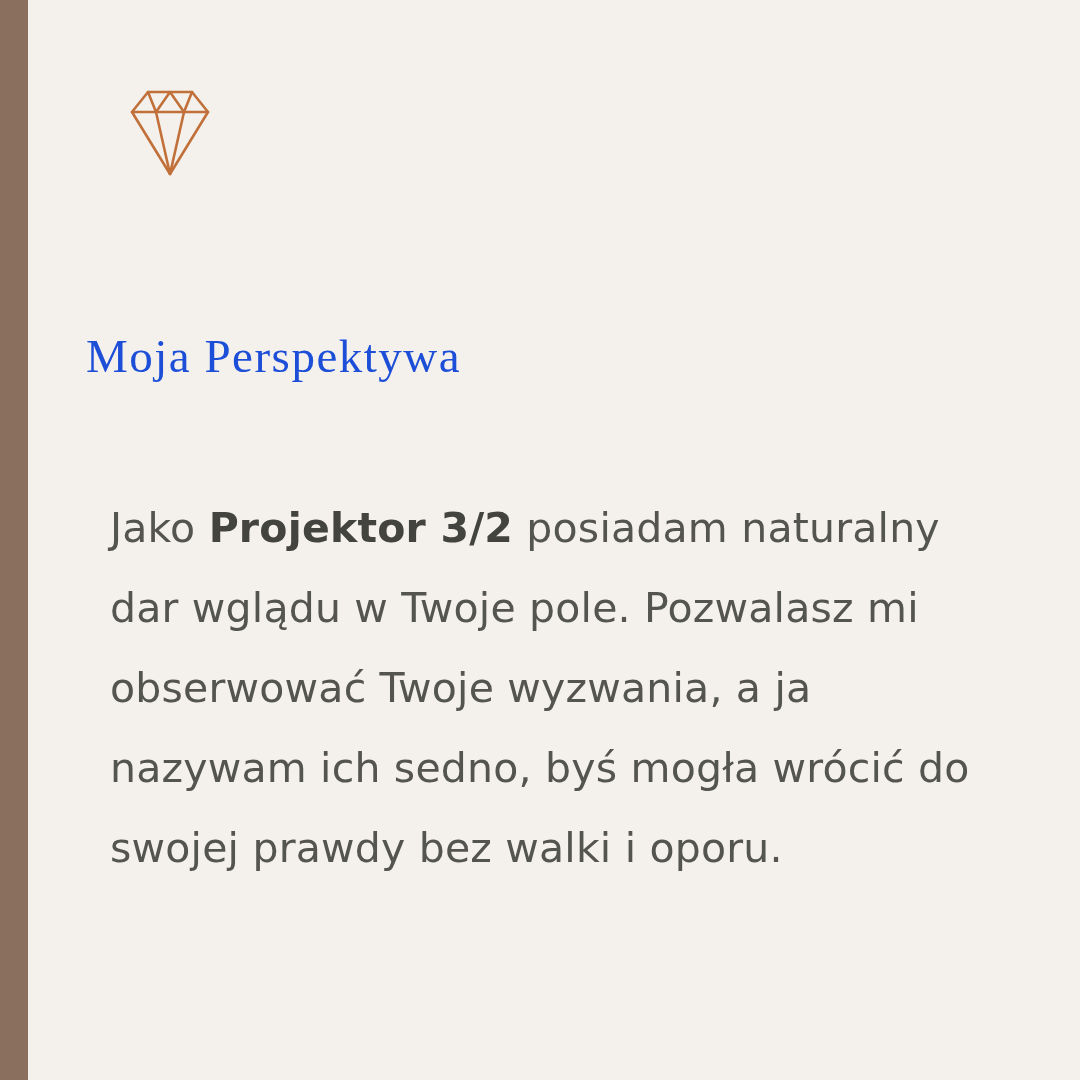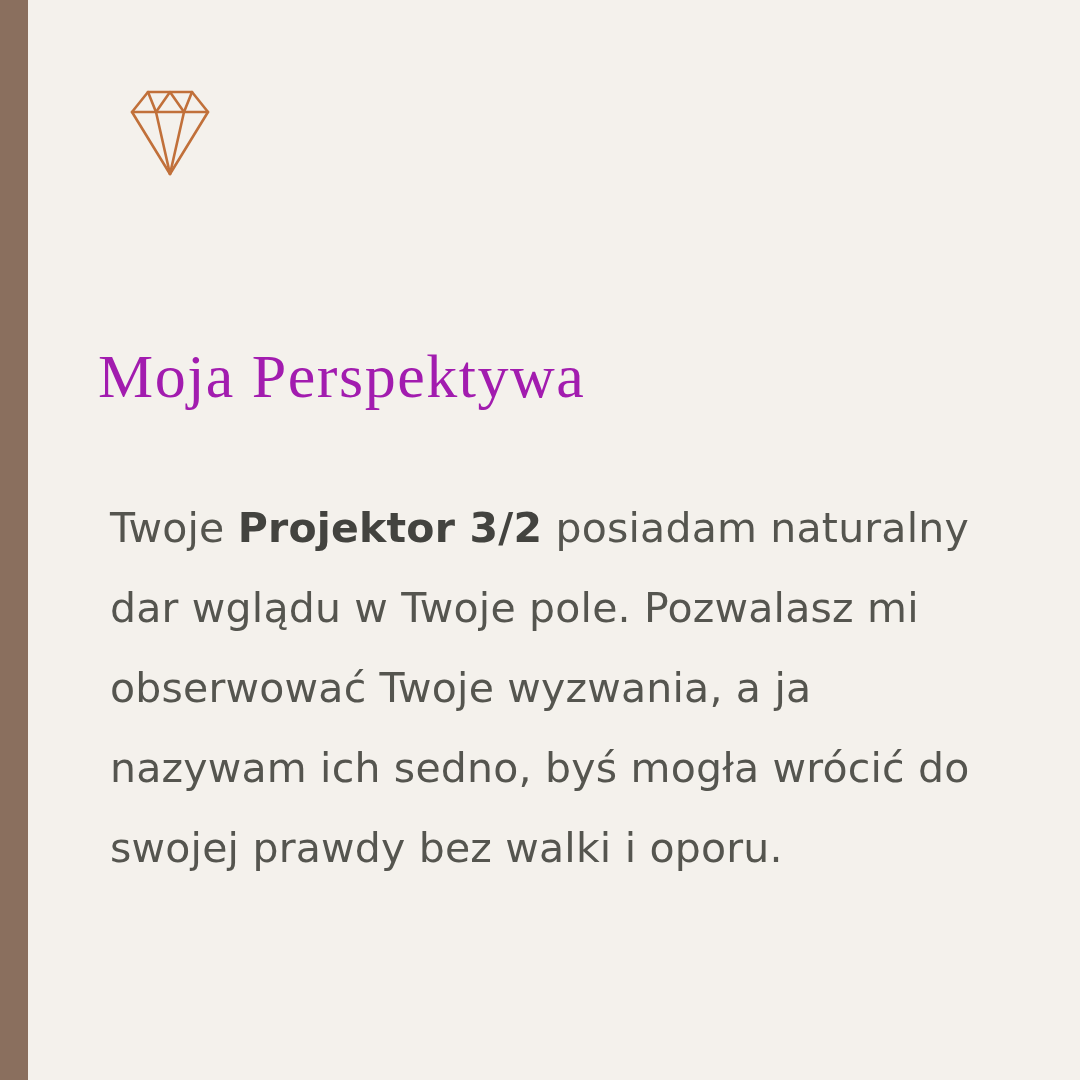--- a/index.html
+++ b/index.html
@@ -42,28 +42,28 @@
     width: 120px;
     height: 110px;
   }
   .gem-wrap svg {
     display: block;
     width: 100%;
     height: 100%;
   }
   .title {
     position: absolute;
-    left: 70px;
+    left: 58px;
     top: 300px;
     width: 900px;
     font-family: "Liberation Serif", "DejaVu Serif", serif;
-    font-size: 62px;
+    font-size: 47px;
     font-weight: 400;
     letter-spacing: 1.5px;
-    color: #a21caf;
+    color: #1d4ed8;
     line-height: 1.1;
   }
   .body-text {
     position: absolute;
     left: 82px;
     top: 448px;
     width: 890px;
     font-family: "DejaVu Sans", "Liberation Sans", sans-serif;
     font-size: 41px;
     line-height: 1.95;
@@ -89,16 +89,16 @@
         <path d="M22 34 L38 14 L82 14 L98 34 L60 96 Z"></path>
         <path d="M22 34 L98 34"></path>
         <path d="M38 14 L46 34 L60 96"></path>
         <path d="M82 14 L74 34 L60 96"></path>
         <path d="M46 34 L60 14 L74 34"></path>
       </svg>
     </div>
 
     <h1 class="title">Moja Perspektywa</h1>
 
-    <p class="body-text"><span>Twoje </span><b>Projektor 3/2</b><span> posiadam naturalny dar wglądu w Twoje pole. Pozwalasz mi obserwować Twoje wyzwania, a ja nazywam ich sedno, byś mogła wrócić do swojej prawdy bez walki i oporu.</span></p>
+    <p class="body-text"><span>Jako </span><b>Projektor 3/2</b><span> posiadam naturalny dar wglądu w Twoje pole. Pozwalasz mi obserwować Twoje wyzwania, a ja nazywam ich sedno, byś mogła wrócić do swojej prawdy bez walki i oporu.</span></p>
 
   </div>
 </div>
 
 </body></html>

